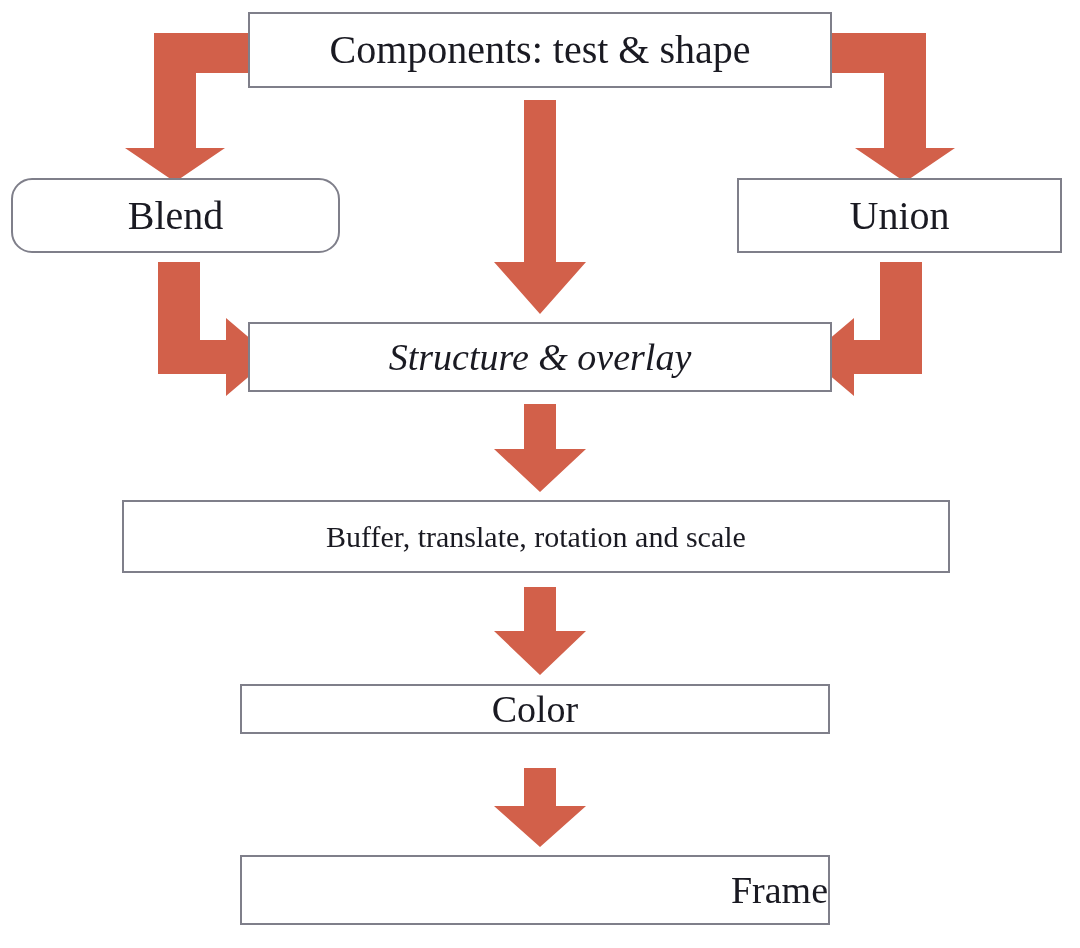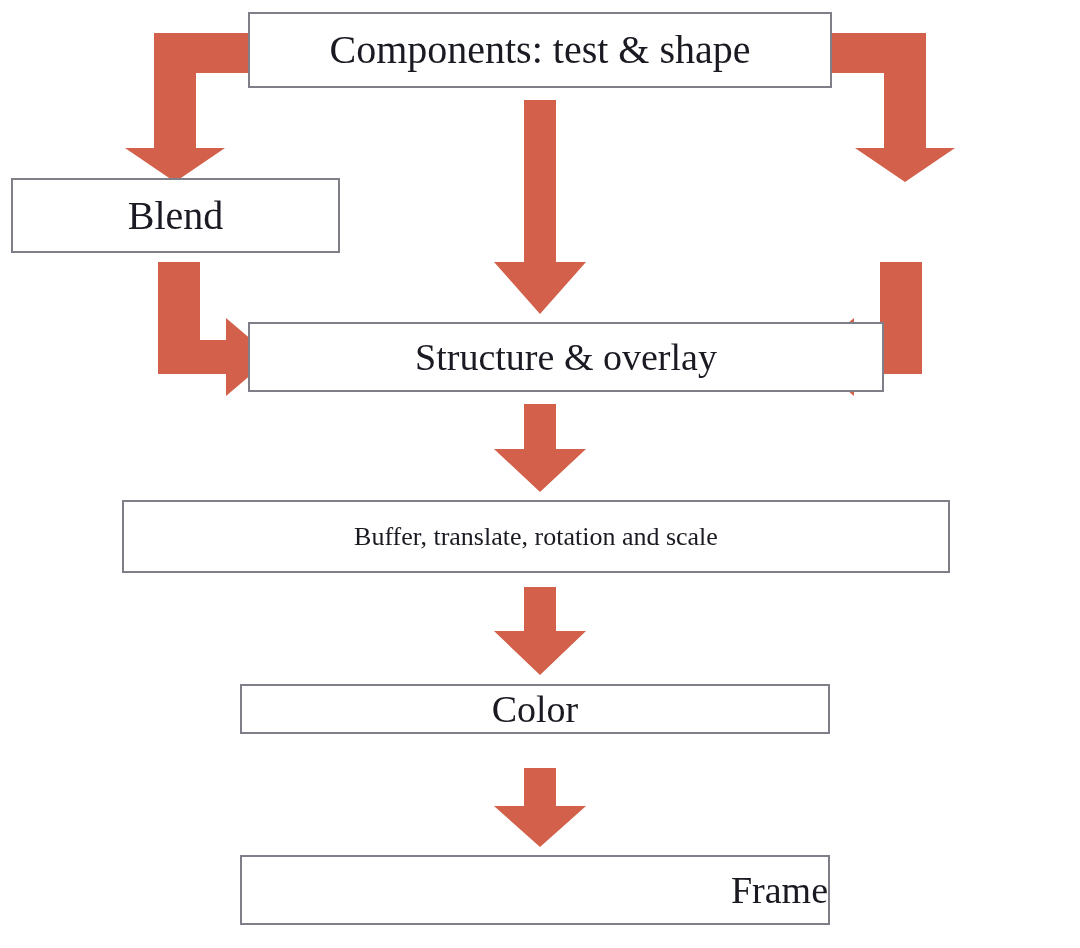--- a/index.html
+++ b/index.html
@@ -31,30 +31,30 @@
   .node-label {
     font-family: "Liberation Serif", "DejaVu Serif", serif;
     color: #1a1a22;
     white-space: nowrap;
     line-height: 1;
   }
   
   #node-components { left: 248px; top: 12px;  width: 584px; height: 76px; }
   #node-blend      { left: 11px;  top: 178px; width: 329px; height: 75px; }
   #node-union      { left: 737px; top: 178px; width: 325px; height: 75px; }
-  #node-structure  { left: 248px; top: 322px; width: 636px; height: 70px; }
+  #node-structure  { left: 248px; top: 322px; width: 584px; height: 70px; font-style: italic; }
   #node-buffer     { left: 122px; top: 500px; width: 828px; height: 73px; }
   #node-color      { left: 240px; top: 684px; width: 590px; height: 50px; }
   #node-frame      { left: 240px; top: 855px; width: 590px; height: 70px; justify-content: flex-end; }
 
   #node-components .node-label { font-size: 40px; }
   #node-blend .node-label      { font-size: 40px; }
   #node-union .node-label      { font-size: 40px; }
   #node-structure .node-label  { font-size: 38px; }
-  #node-buffer .node-label     { font-size: 26px; }
+  #node-buffer .node-label     { font-size: 30px; }
   #node-color .node-label      { font-size: 38px; }
   #node-frame .node-label      { font-size: 38px; }
 
   
   #arrow-layer {
     position: absolute;
     left: 0; top: 0;
     width: 1080px;
     height: 948px;
     z-index: 1;
@@ -81,24 +81,27 @@
 
     <polygon class="edge-shape" points="524,587 556,587 556,631 586,631 540,675 494,631 524,631" fill="#D2604A"></polygon>
 
     <polygon class="edge-shape" points="524,768 556,768 556,806 586,806 540,847 494,806 524,806" fill="#D2604A"></polygon>
   </svg>
 
   <div class="node" id="node-components" style="border-color: rgb(127, 127, 138); background: rgb(255, 255, 255);">
     <span class="node-label" style="color: rgb(26, 26, 34);">Components: test &amp; shape</span>
   </div>
 
-  <div class="node" id="node-blend" style="border-color: rgb(127, 127, 138); background: rgb(255, 255, 255);">
+  <div class="node" id="node-blend" style="border-color: rgb(127, 127, 138); background: rgb(255, 255, 255); border-radius: 21px;">
     <span class="node-label" style="color: rgb(26, 26, 34);">Blend</span>
   </div>
 
+  <div class="node" id="node-union" style="border-color: rgb(127, 127, 138); background: rgb(255, 255, 255);">
+    <span class="node-label" style="color: rgb(26, 26, 34);">Union</span>
+  </div>
 
   <div class="node" id="node-structure" style="border-color: rgb(127, 127, 138); background: rgb(255, 255, 255);">
     <span class="node-label" style="color: rgb(26, 26, 34);">Structure &amp; overlay</span>
   </div>
 
   <div class="node" id="node-buffer" style="border-color: rgb(127, 127, 138); background: rgb(255, 255, 255);">
     <span class="node-label" style="color: rgb(26, 26, 34);">Buffer, translate, rotation and scale</span>
   </div>
 
   <div class="node" id="node-color" style="border-color: rgb(127, 127, 138); background: rgb(255, 255, 255);">

